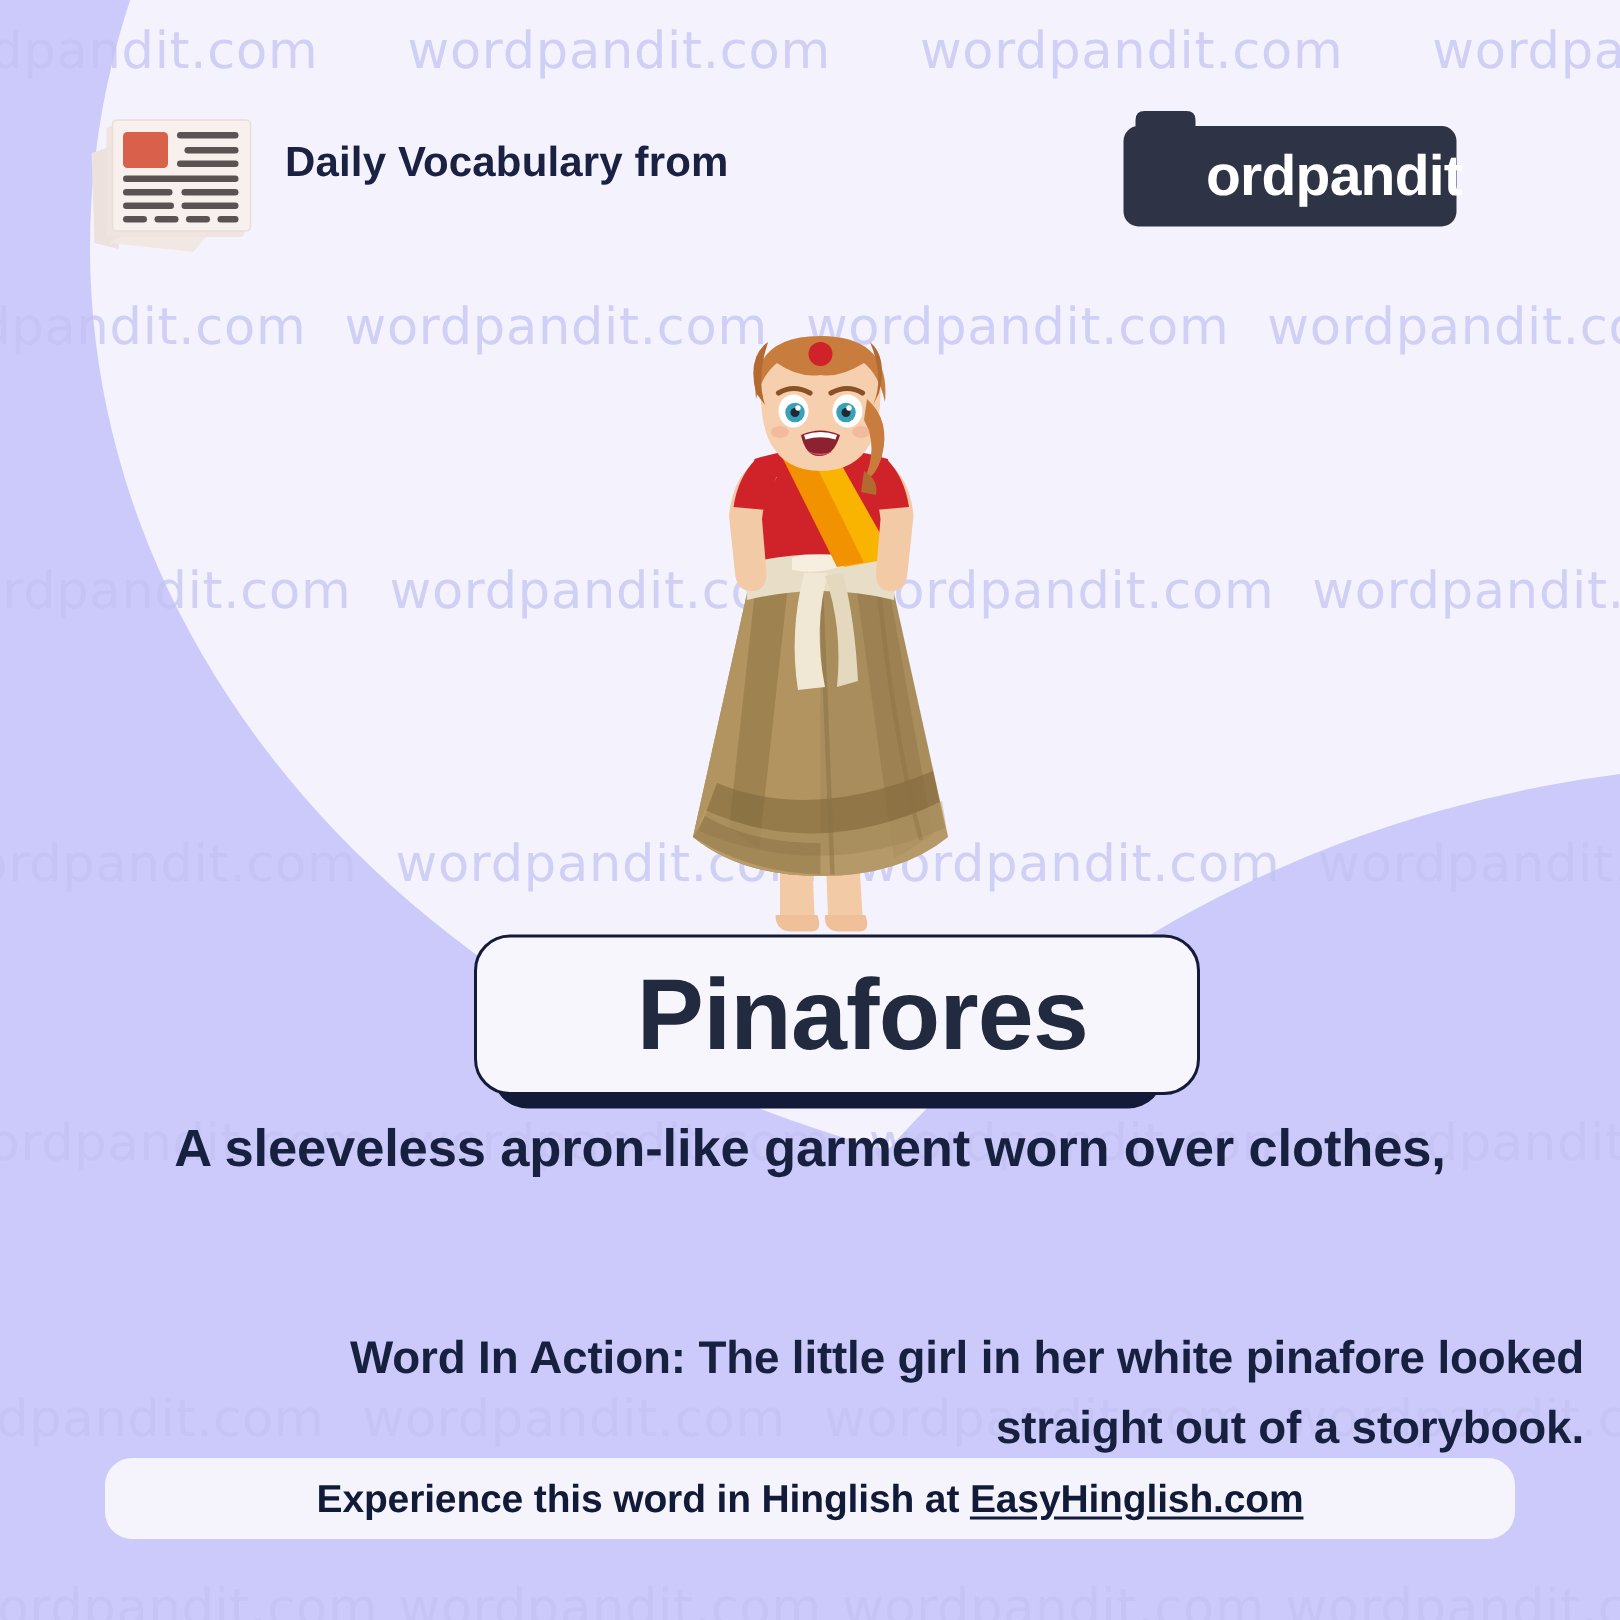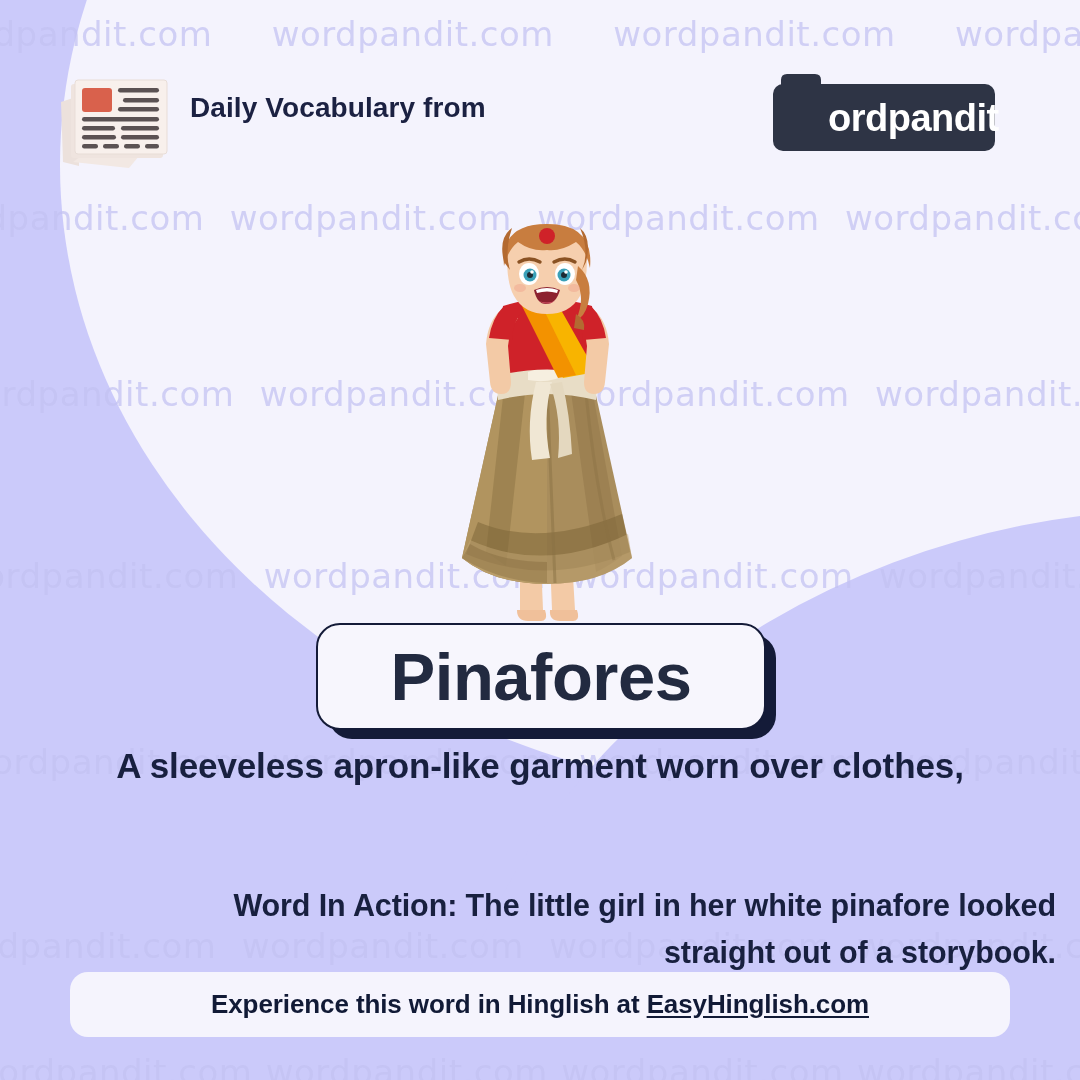--- a/index.html
+++ b/index.html
@@ -95,21 +95,21 @@
     font-size: 28px;
     font-weight: bold;
     line-height: 1.27;
     letter-spacing: .1px;
   }
   .header-title .ln { display: block; }
 
   
   .logo {
     position: absolute;
-    left: 773px;
+    left: 749px;
     top: 84px;
     width: 222px;
     height: 85px;
   }
   .logo-plate {
     position: absolute;
     left: 0;
     top: 0;
     width: 222px;
     height: 67px;
@@ -165,20 +165,21 @@
     left: 0;
     top: 0;
     width: 446px;
     height: 103px;
     background: #f7f6fd;
     border: 2.5px solid #141b38;
     border-radius: 24px;
     display: flex;
     align-items: center;
     justify-content: center;
+    padding-left: 34px;
   }
   .word-text {
     color: #222a40;
     font-size: 67px;
     font-weight: bold;
     letter-spacing: -.5px;
     line-height: 1;
   }
 
   
@@ -206,21 +207,21 @@
     line-height: 47px;
     letter-spacing: -.1px;
   }
 
   
   .footer-bar {
     position: absolute;
     left: 70px;
     top: 972px;
     width: 940px;
-    height: 65px;
+    height: 54px;
     background: #f5f4fd;
     border-radius: 18px;
     display: flex;
     align-items: center;
     justify-content: center;
   }
   .footer-text {
     color: #111a36;
     font-size: 26px;
     font-weight: bold;

